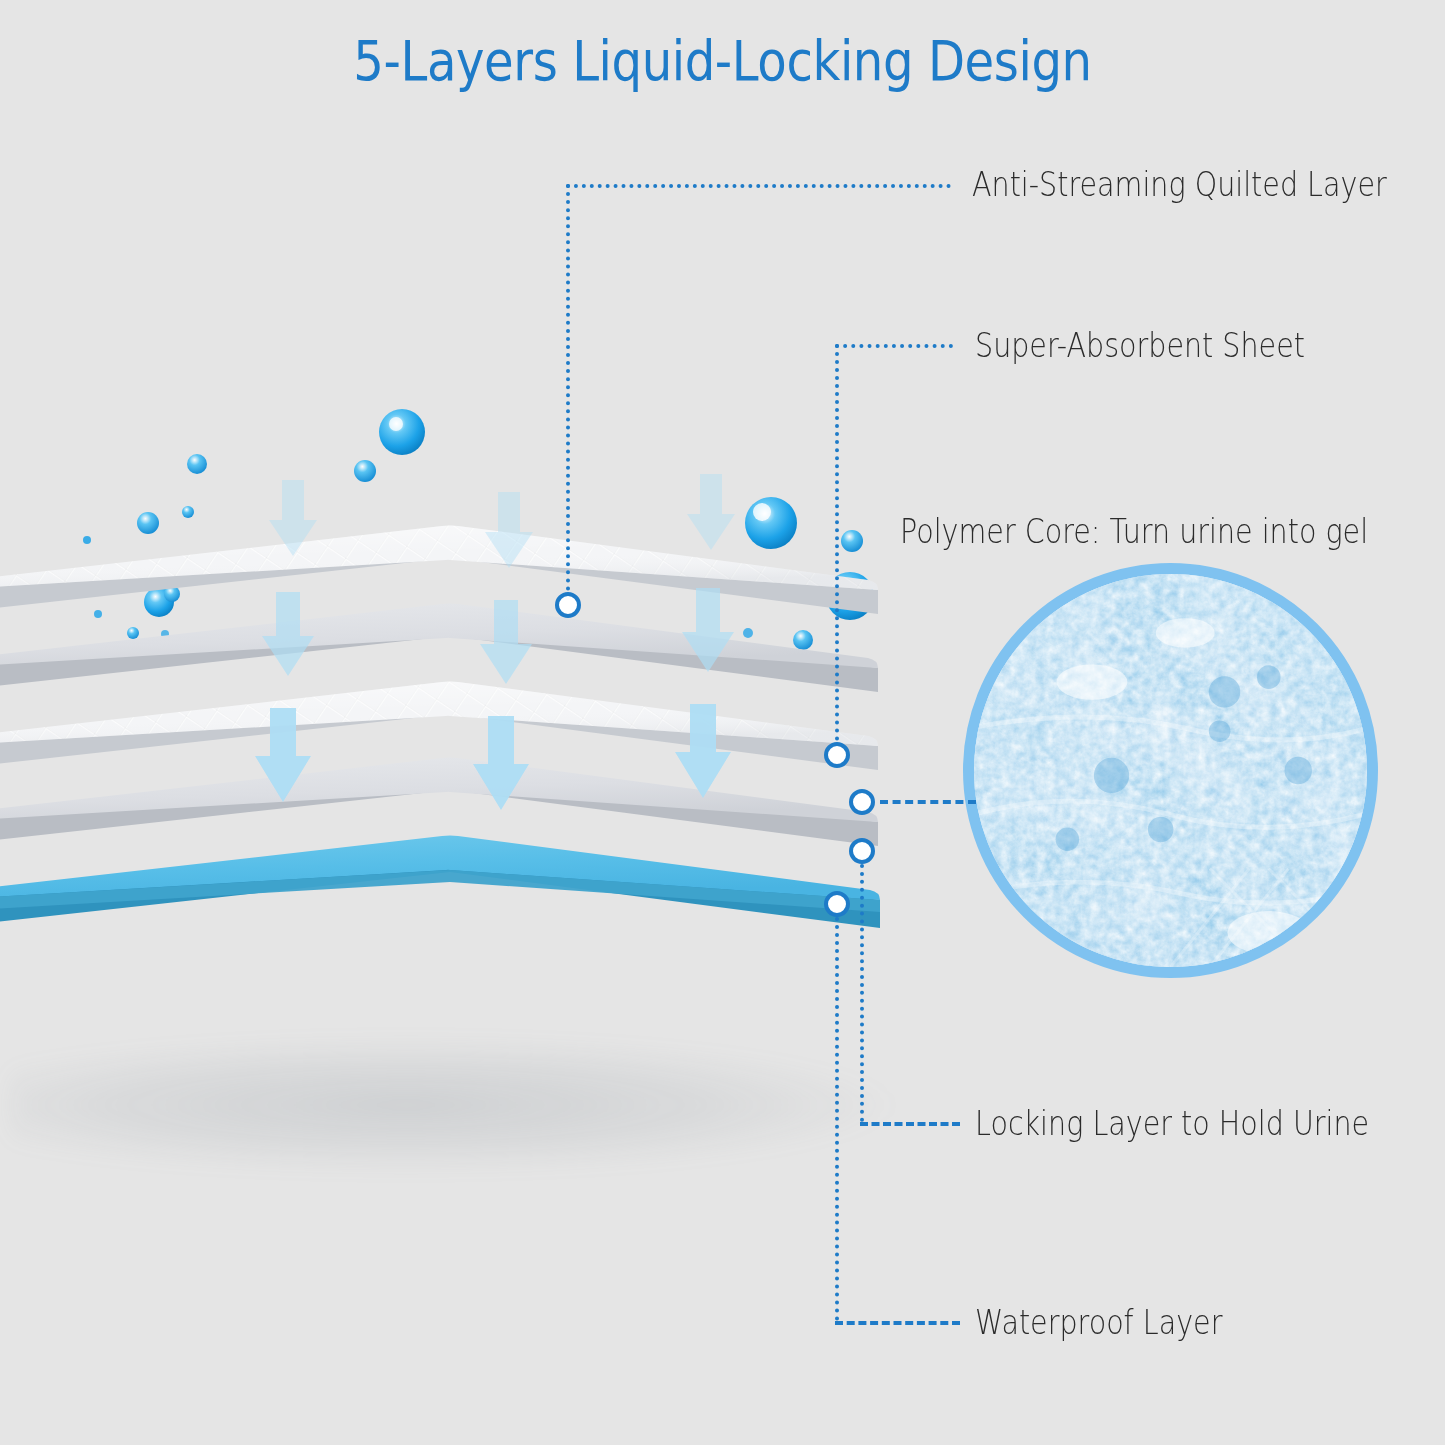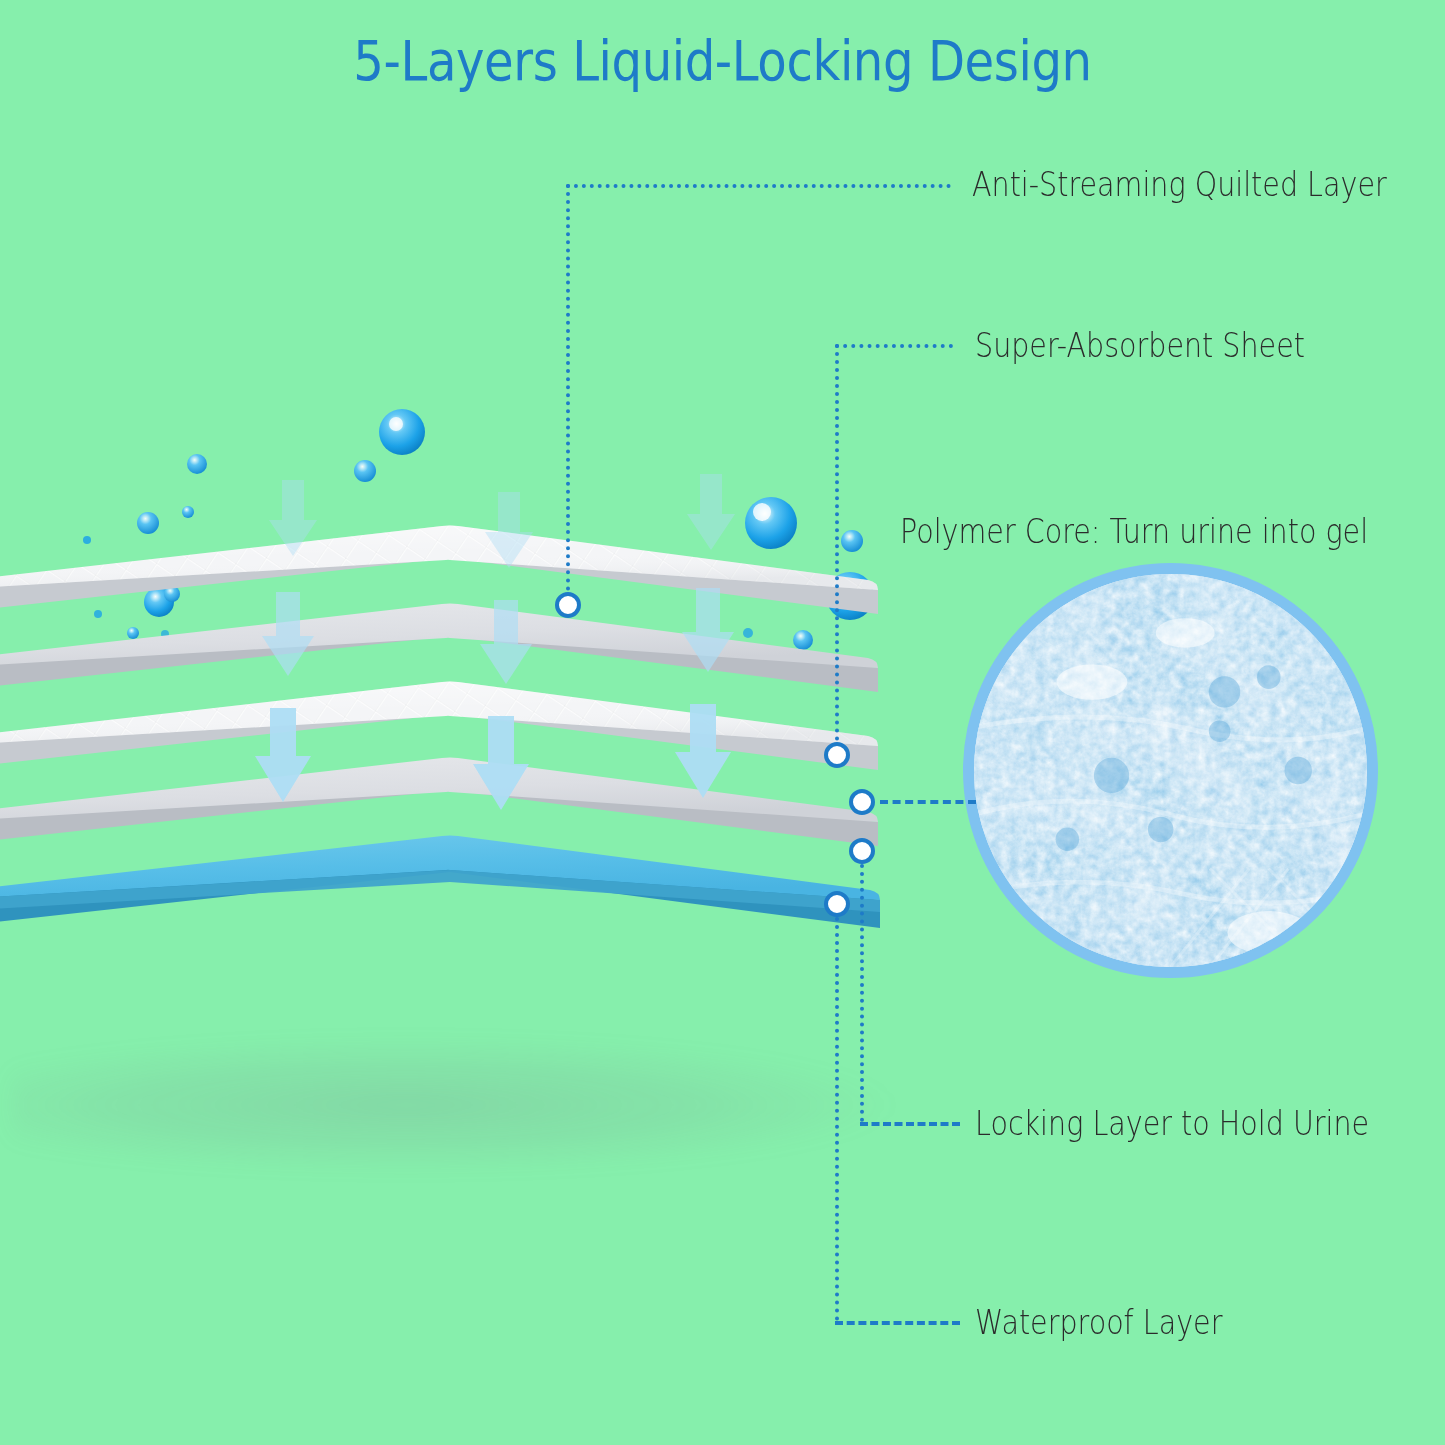--- a/index.html
+++ b/index.html
@@ -1,19 +1,19 @@
 <!DOCTYPE html>
 <html><head>
 <meta charset="utf-8">
 <style>
   * { margin:0; padding:0; box-sizing:border-box; }
   html, body { width:1445px; height:1445px; background:#fff; overflow:hidden; }
   body { font-family:"DejaVu Sans", sans-serif; }
 
-  #stage { position:relative; width:1445px; height:1445px; background:#86efac; }
+  #stage { position:relative; width:1445px; height:1445px; background:#e5e5e5; }
 
   
   .title {
     position:absolute; left:0; top:28px; width:1445px;
     text-align:center;
     font-family:"DejaVu Sans", sans-serif;
     font-size:56px; font-weight:400; letter-spacing:-0.5px;
     color:#1E7BC8;
     transform:scaleX(0.86); transform-origin:50% 50%;
     white-space:nowrap;

